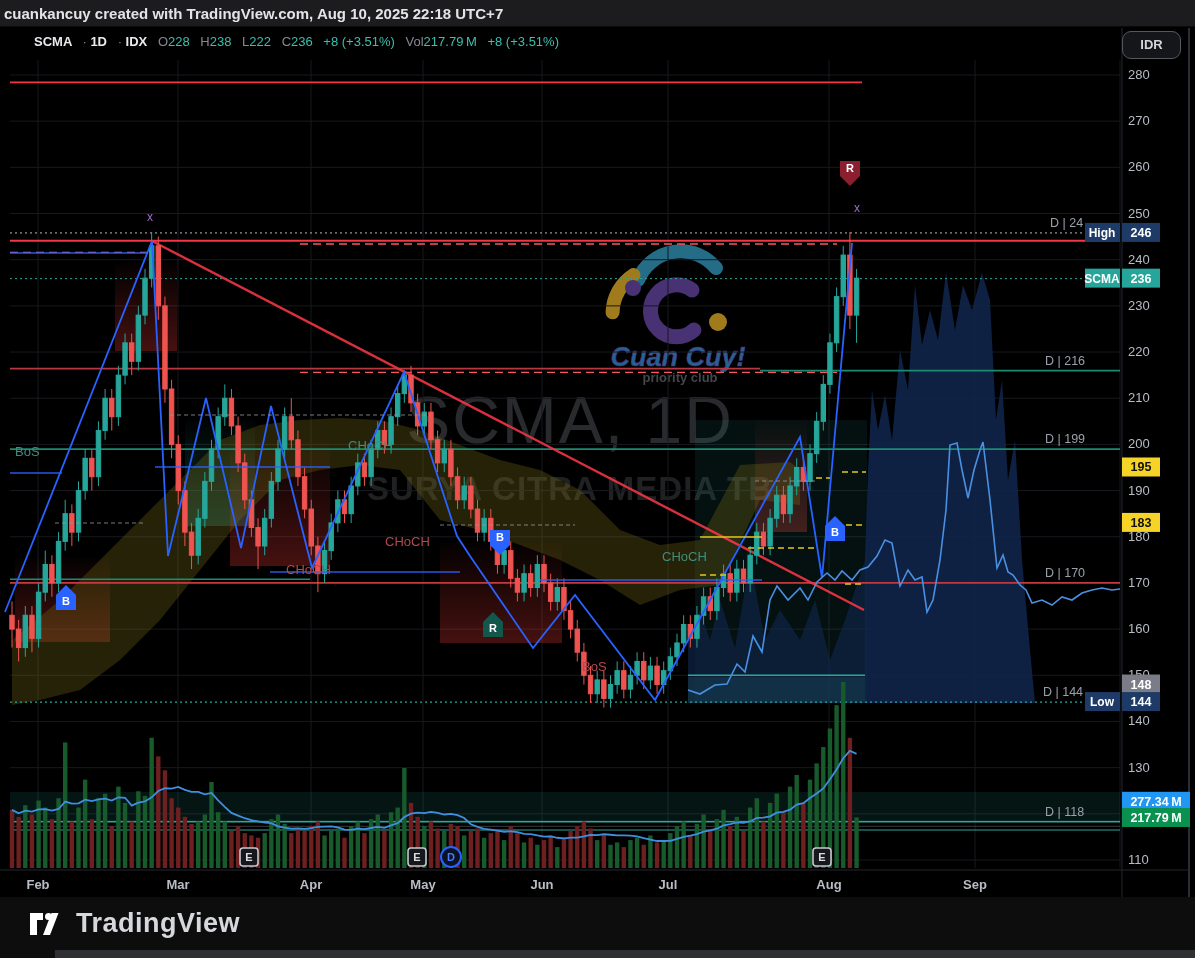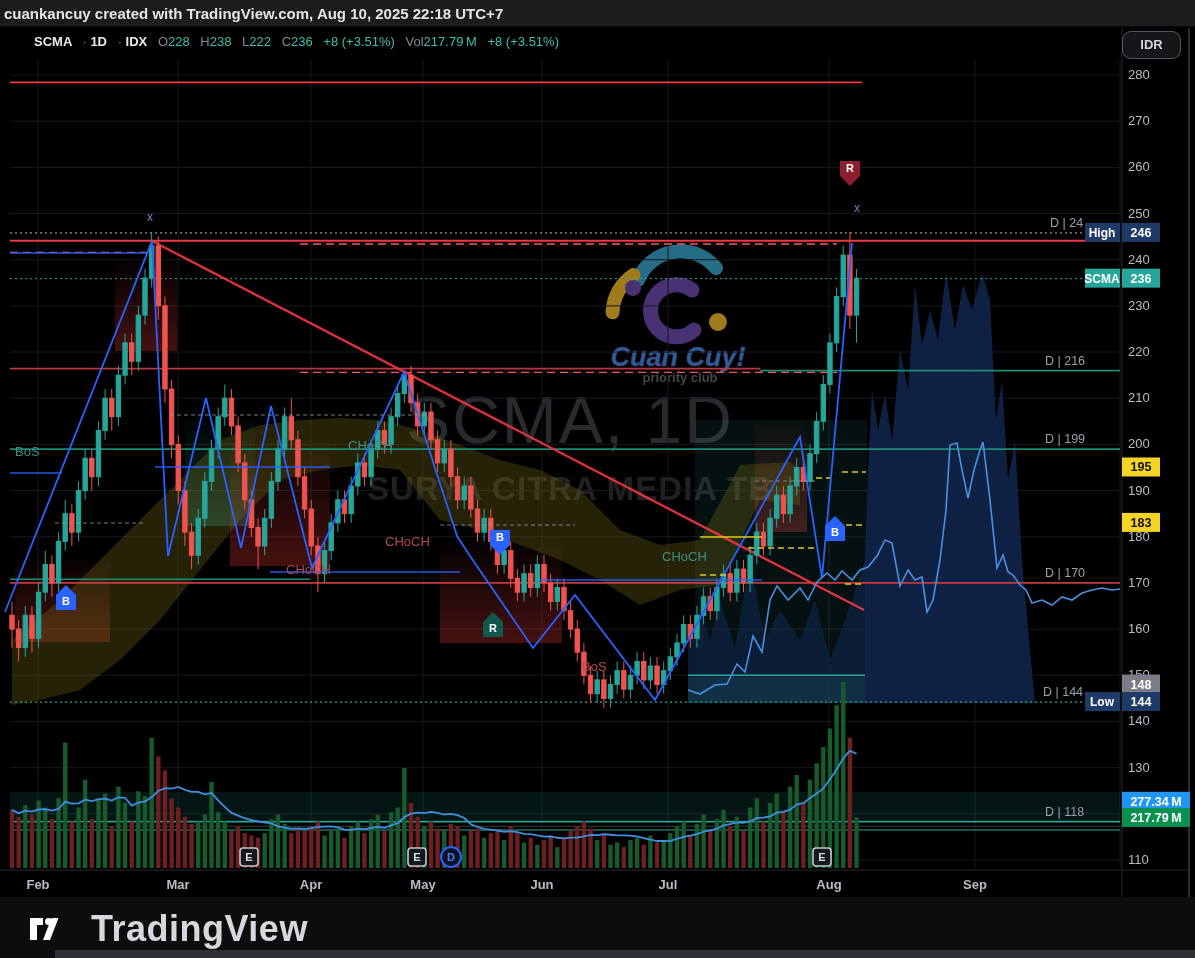--- a/index.html
+++ b/index.html
@@ -18,21 +18,21 @@
     border:1px solid #55585f;border-radius:9px;background:#15161a;color:#d3d5da;
     font-size:13px;font-weight:bold;text-align:center;line-height:26px;cursor:pointer;}
   svg#chart{position:absolute;left:0;top:0;z-index:5;}
   .wm1{position:absolute;left:310px;top:382px;width:520px;text-align:center;z-index:4;
     font-size:66px;font-weight:normal;color:rgba(158,163,174,0.26);letter-spacing:2px;}
   .wm2{position:absolute;left:260px;top:470px;width:620px;text-align:center;z-index:4;
     font-size:33px;font-weight:bold;color:rgba(158,163,174,0.20);letter-spacing:1px;}
   .cclogo{position:absolute;left:600px;top:238px;z-index:4;opacity:0.88;}
   .footer{position:absolute;left:0;top:897px;width:1195px;height:61px;background:#0d0d0d;z-index:20;}
   .tvbrand{position:absolute;left:30px;top:908px;z-index:21;display:flex;align-items:center;cursor:pointer;}
-  .tvbrand .txt{color:#d6d8dd;font-size:36px;font-weight:bold;margin-left:27px;letter-spacing:0.5px;}
+  .tvbrand .txt{color:#d6d8dd;font-size:27px;font-weight:bold;margin-left:12px;letter-spacing:0.5px;}
   .bstrip{position:absolute;left:55px;top:950px;width:1140px;height:8px;background:#2e3033;z-index:22;}
 </style>
 </head>
 <body>
 <div id="stage">
 
   <svg id="chart" width="1195" height="958">
       <defs>
         <linearGradient id="gradRed" x1="0" y1="0" x2="0" y2="1">
           <stop offset="0%" stop-color="rgba(229,57,53,0.02)"></stop>

